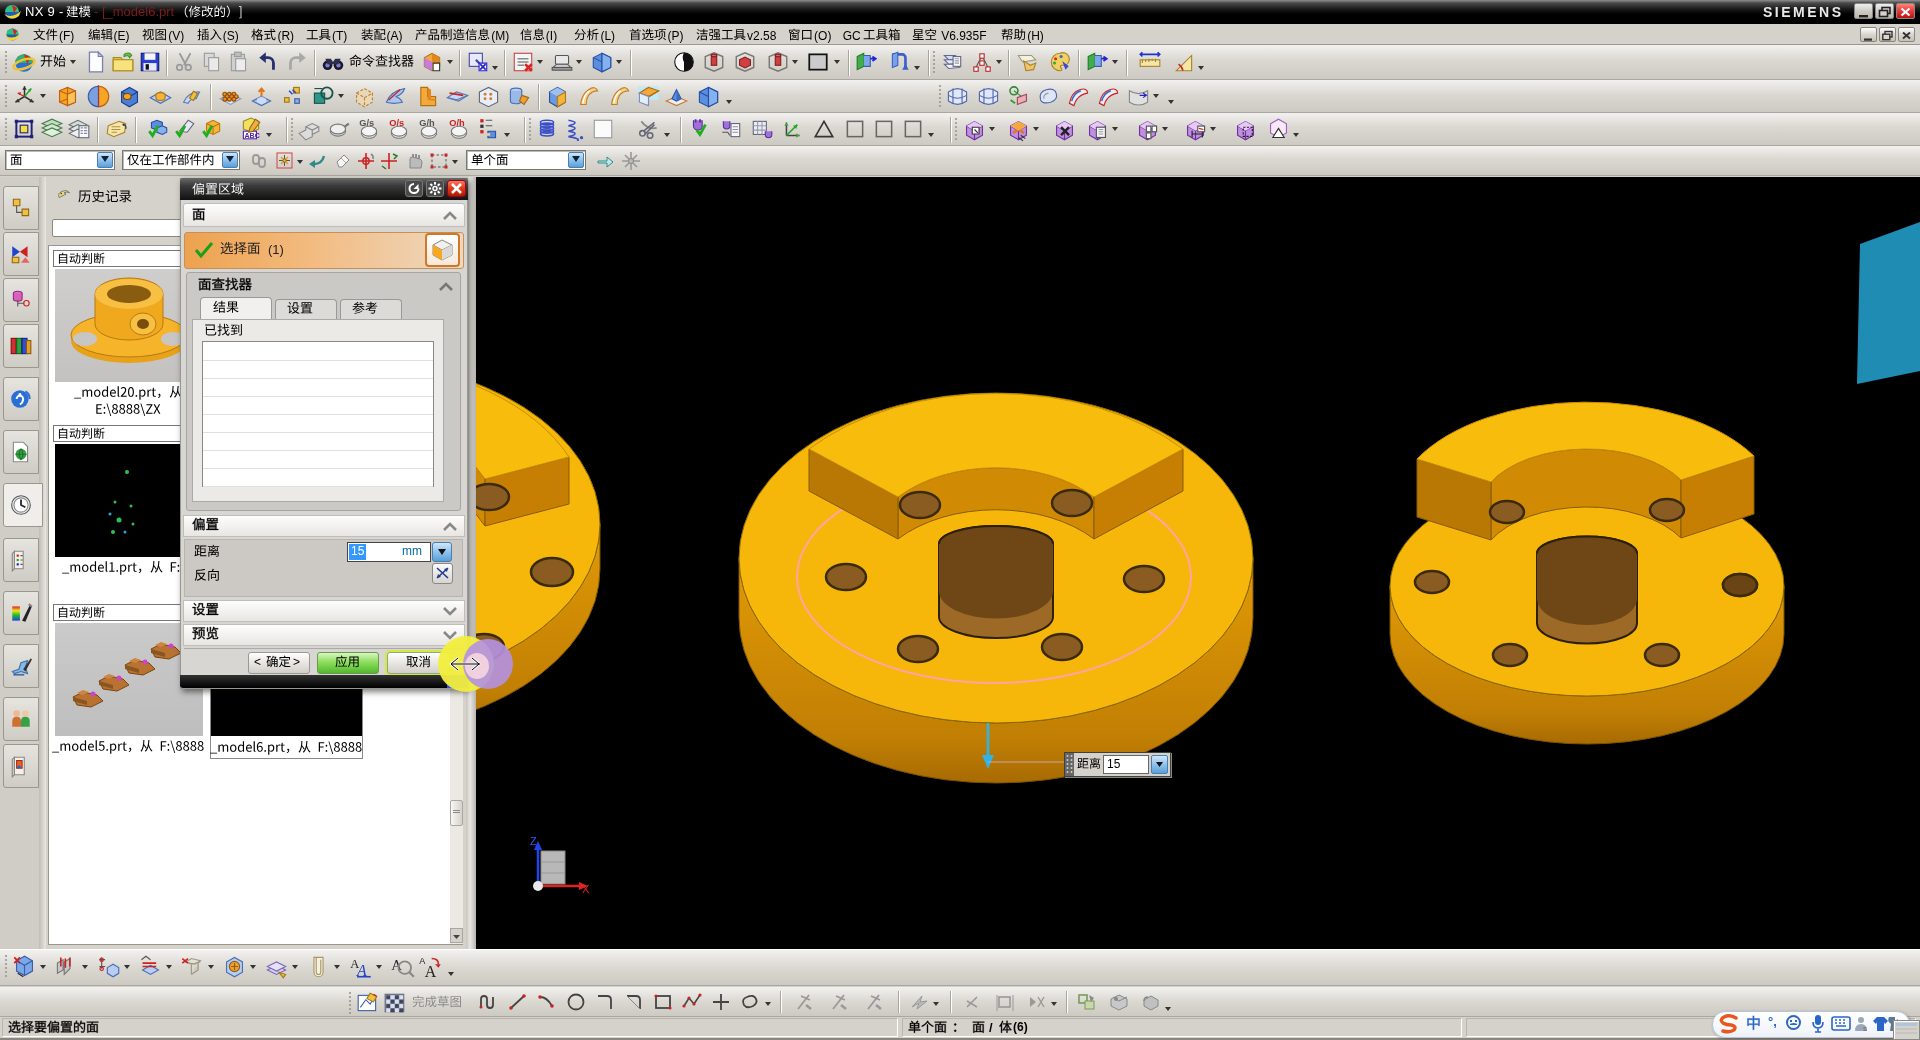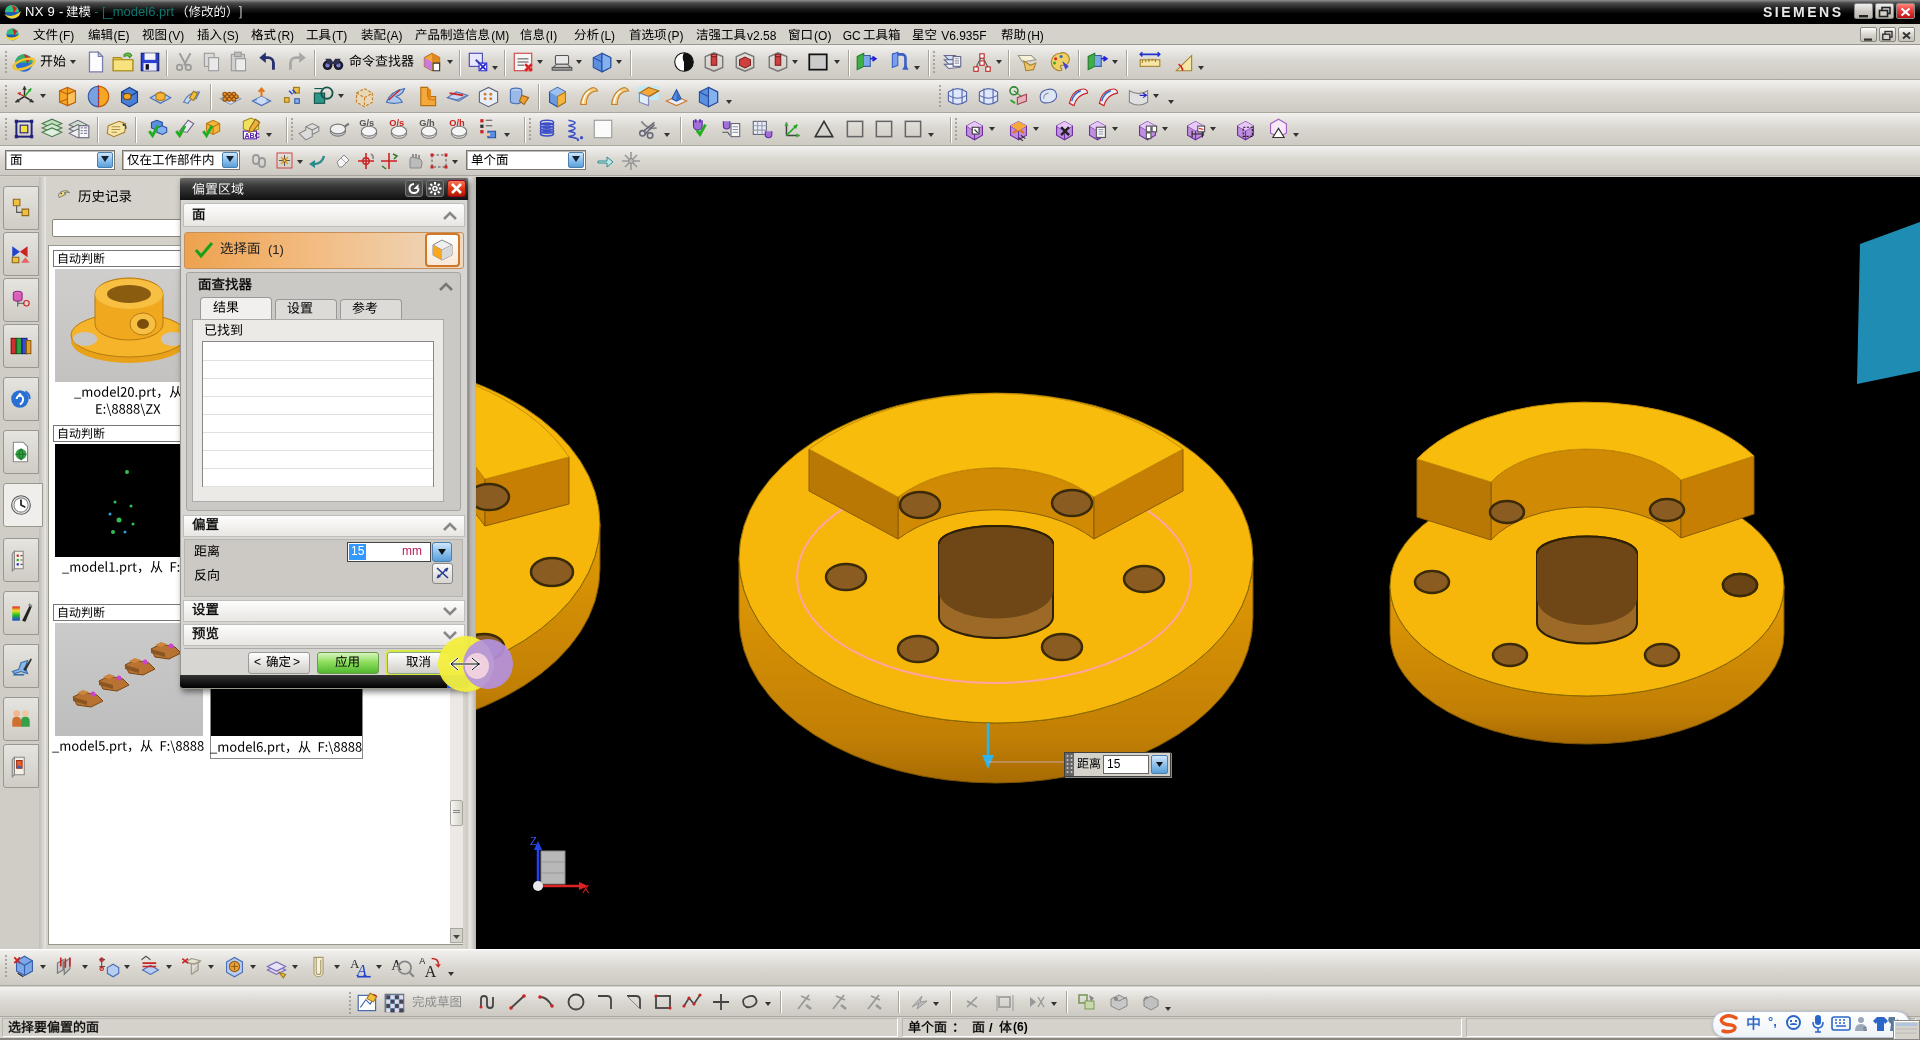--- a/index.html
+++ b/index.html
@@ -132,21 +132,21 @@
 <path d="M9 2l5 3-3 5z" fill="#e01b24"></path>
     <path d="M1 11q8 5 17-3l-2 5q-8 6-15-2z" fill="#f6d32d"></path>
   </svg>
 <div style="position:absolute;left:25px;top:4px;font:13px Liberation Sans,sans-serif;color:#fff;letter-spacing:.3px">NX 9 - </div>
 <svg style="position:absolute;left:66px;top:5px;overflow:visible" width="25" height="16">
     <g transform="translate(0,11.2) scale(0.012500,-0.012500)" fill="#fff">
       <use href="#Gcid17127" x="0"></use>
       <use href="#Gcid22039" x="1000"></use>
     </g>
   </svg>
-<div style="position:absolute;left:94px;top:4px;font:13px Liberation Sans,sans-serif;color:#0f766e"> - [_model6.prt</div>
+<div style="position:absolute;left:94px;top:4px;font:13px Liberation Sans,sans-serif;color:#7f1d1d"> - [_model6.prt</div>
 <svg style="position:absolute;left:176px;top:5px;overflow:visible" width="67" height="16">
     <g transform="translate(0,11.2) scale(0.012500,-0.012500)" fill="#fff">
       <use href="#Gcid59054" x="0"></use>
       <use href="#Gcid10212" x="1000"></use>
       <use href="#Gcid19914" x="2000"></use>
       <use href="#Gcid27699" x="3000"></use>
       <use href="#Gcid59055" x="4000"></use>
       <use href="#Gcid00062" x="5000"></use>
     </g>
   </svg>
@@ -1579,21 +1579,21 @@
   </svg>
 <div style="position:absolute;left:184px;top:539px;width:279px;height:58px;background:#ccc9c4;border:1px solid #b8b5b0"></div>
 <svg style="position:absolute;left:194px;top:544px;overflow:visible" width="26" height="16">
     <g transform="translate(0,11.7) scale(0.013000,-0.013000)" fill="#000">
       <use href="#Gcid39236" x="0"></use>
       <use href="#Gcid29066" x="1000"></use>
     </g>
   </svg>
 <div style="position:absolute;left:347px;top:542px;width:84px;height:20px;background:#fff;border:1px solid #444"></div>
 <div style="position:absolute;left:349px;top:544px;width:17px;height:16px;background:#3399ff;font:12px Liberation Sans,sans-serif;color:#fff;padding-left:2px">15</div>
-<div style="position:absolute;left:402px;top:544px;font:12px Liberation Sans,sans-serif;color:#be185d">mm</div>
+<div style="position:absolute;left:402px;top:544px;font:12px Liberation Sans,sans-serif;color:#0369a1">mm</div>
 <div style="position:absolute;left:432px;top:542px;width:20px;height:20px;background:linear-gradient(180deg,#cfe6fa,#8fc2ee 50%,#5a9fd8);border:1px solid #4a7fb0;border-radius:3px"><svg width="18" height="18">
       <path d="M5 6h8l-4 6z" fill="#111"></path>
     </svg></div>
 <svg style="position:absolute;left:194px;top:568px;overflow:visible" width="26" height="16">
     <g transform="translate(0,11.7) scale(0.013000,-0.013000)" fill="#000">
       <use href="#Gcid11867" x="0"></use>
       <use href="#Gcid11960" x="1000"></use>
     </g>
   </svg>
 <div style="position:absolute;left:432px;top:563px;width:21px;height:21px;background:linear-gradient(180deg,#fafafa,#d8d5d0);border:1px solid #888;border-radius:3px"><svg width="19" height="19">

